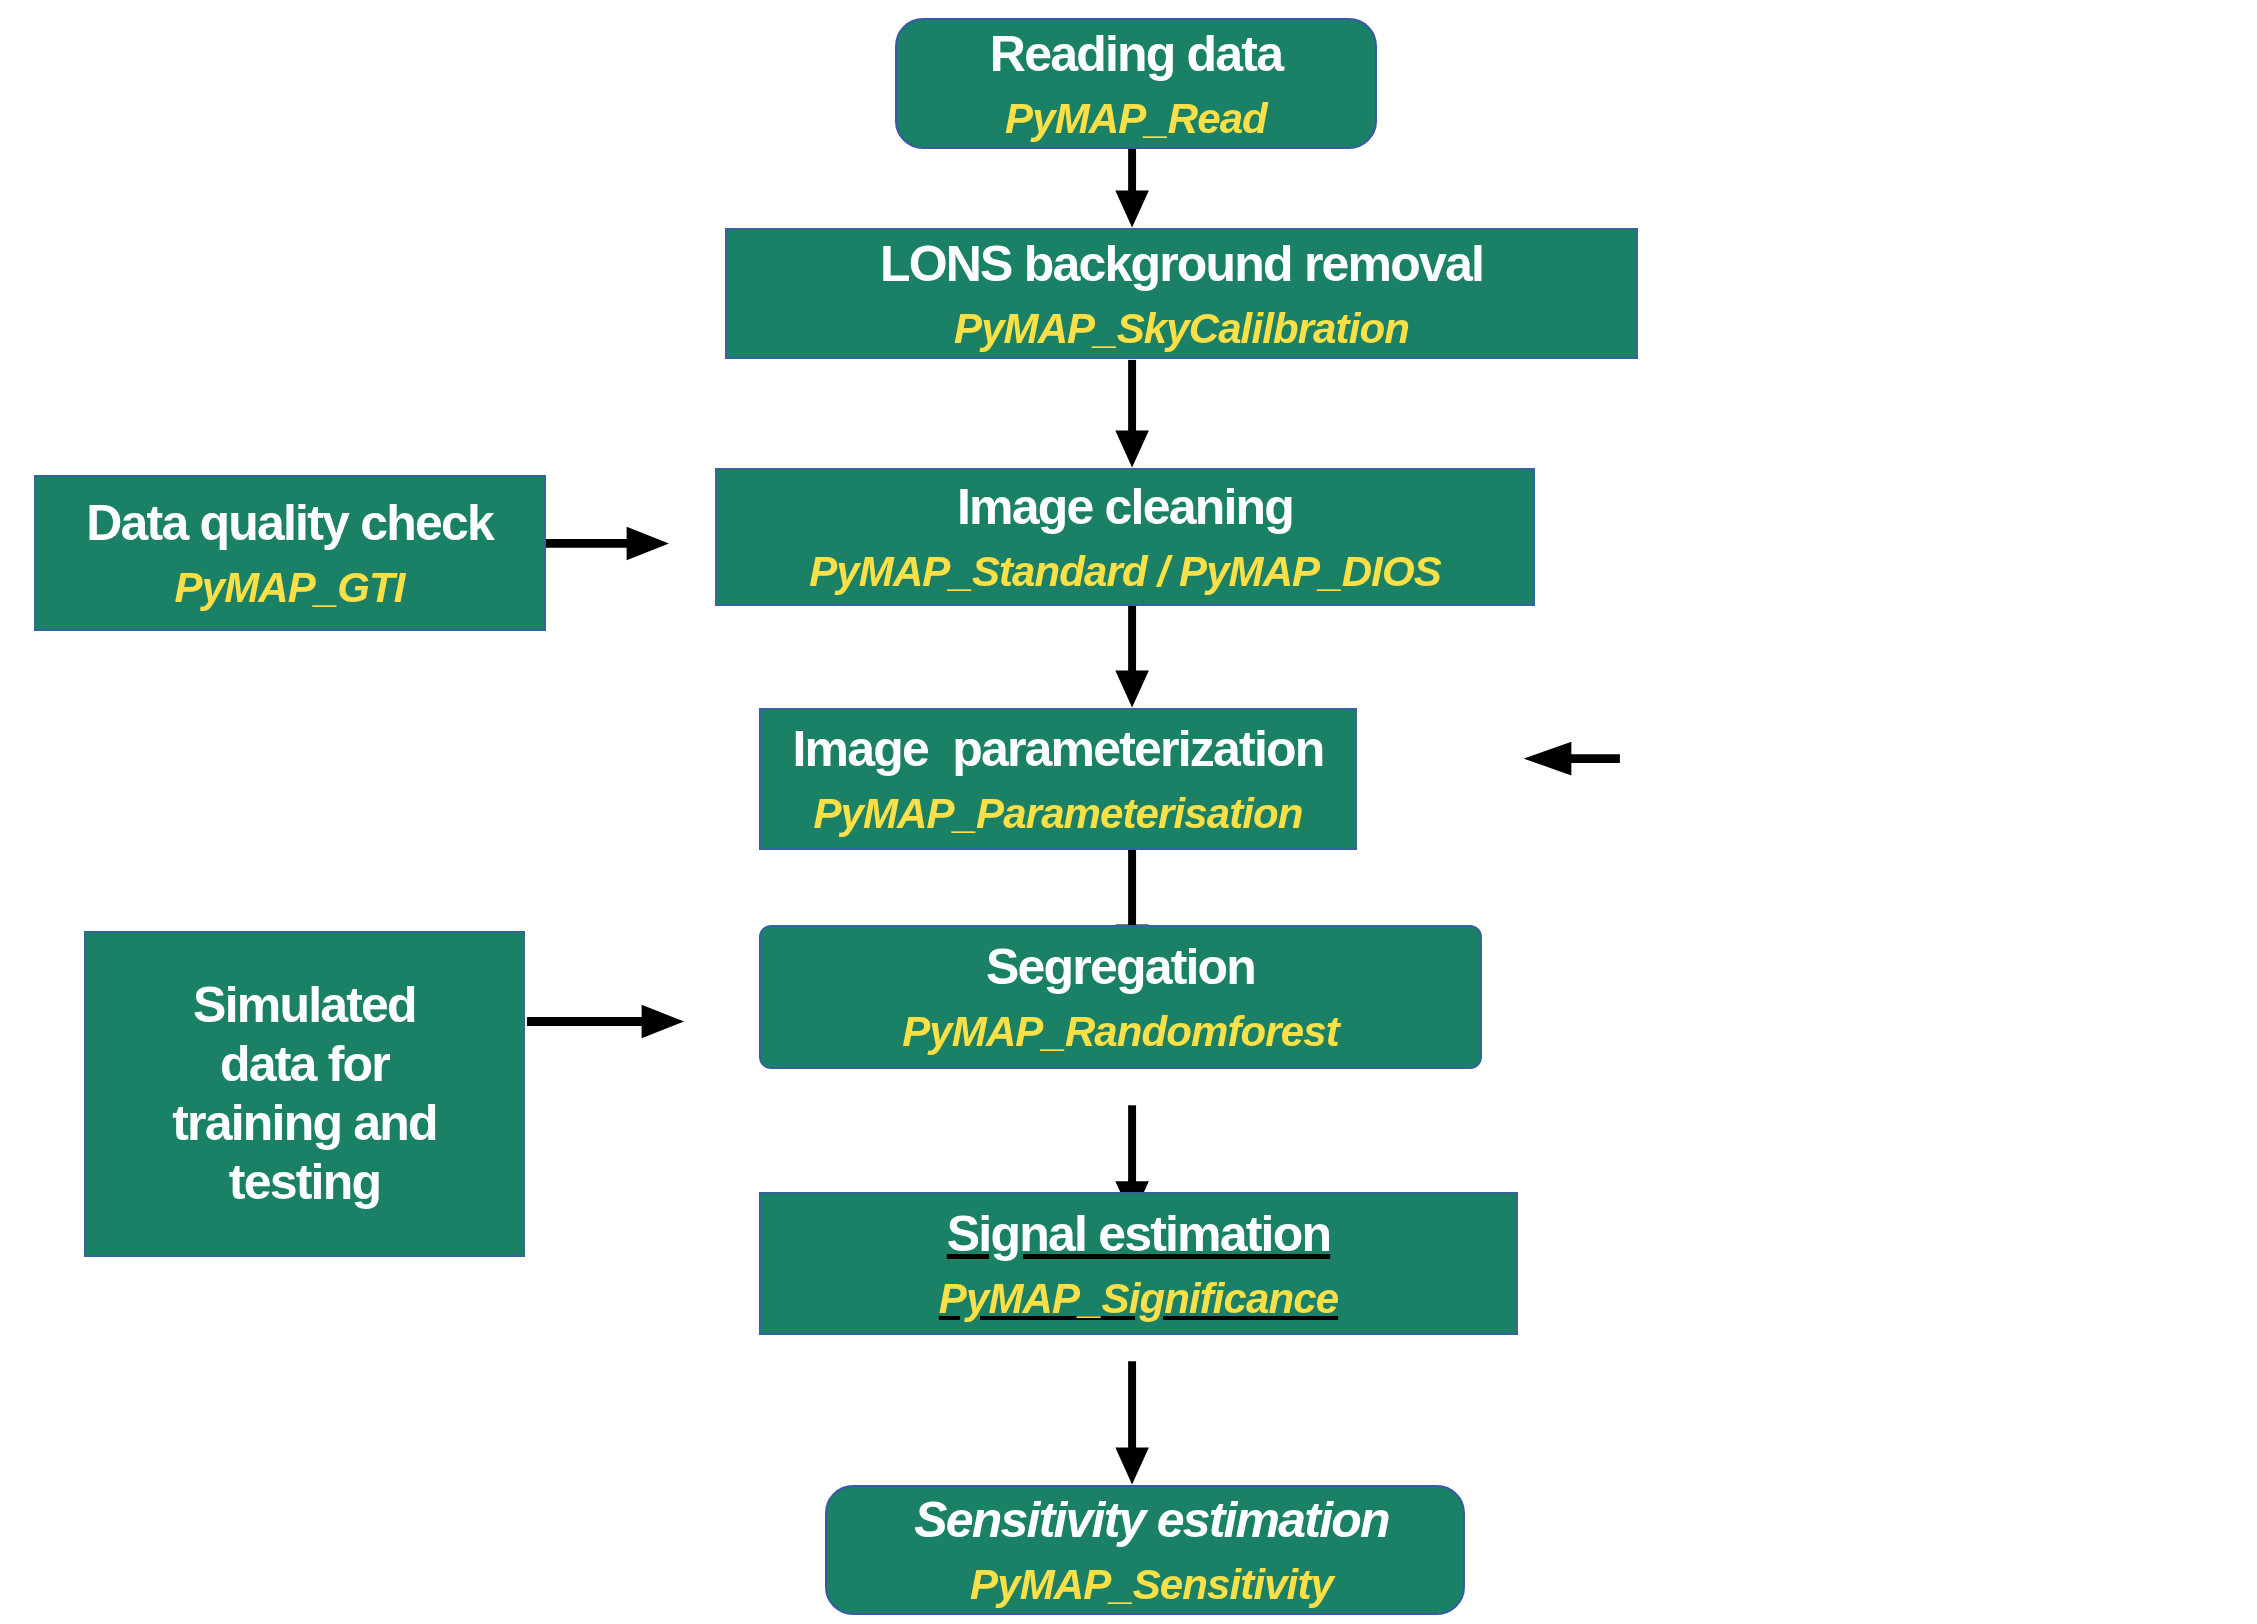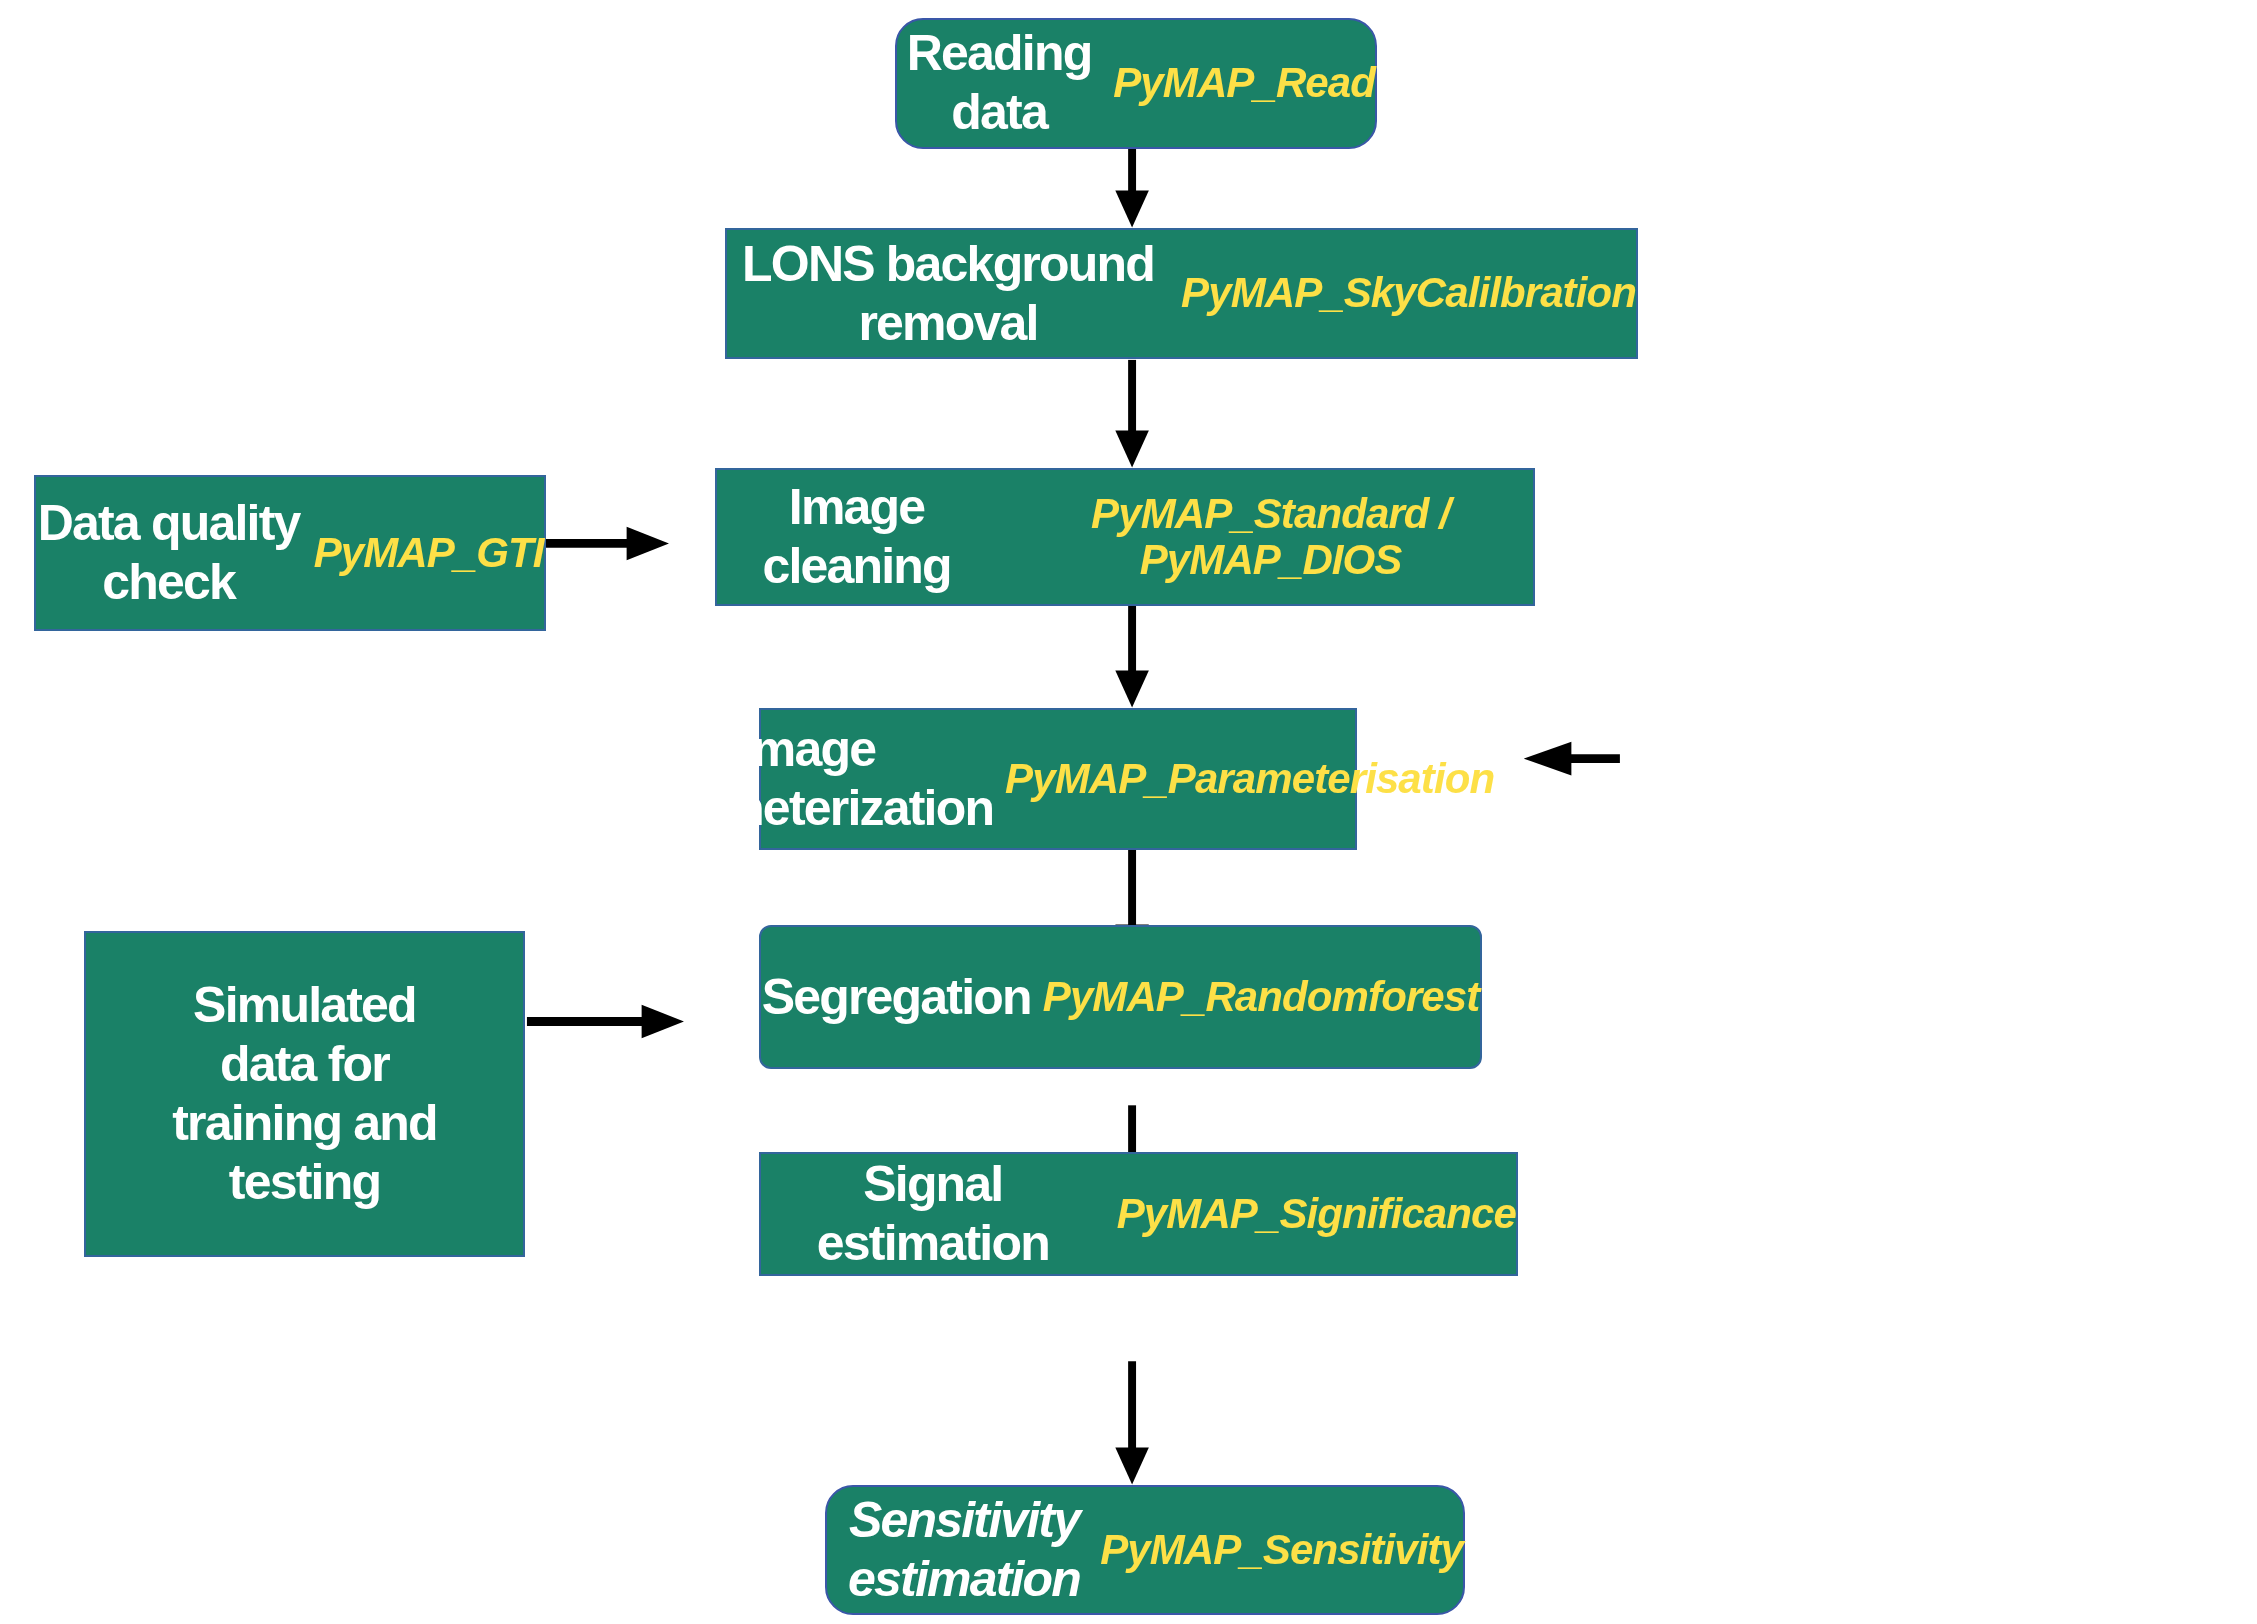--- a/index.html
+++ b/index.html
@@ -9,21 +9,21 @@
     background:#ffffff;
     font-family:"Liberation Sans", sans-serif;
     overflow:hidden;
   }
   .arrows{position:absolute;left:0;top:0;width:2258px;height:1624px;}
   .node{
     position:absolute;
     background:#1A8167;
     border:2.6px solid #33659C;
     box-sizing:border-box;
-    display:flex;flex-direction:row;
+    display:flex;flex-direction:column;
     align-items:center;justify-content:center;
     text-align:center;
     gap:12px;
   }
   .node.rounded{border-radius:28px;border-color:#3A57A8;}
   .title{
     color:#ffffff;
     font-weight:bold;
     font-size:50px;
     letter-spacing:-1.8px;
@@ -44,21 +44,21 @@
 
   
   .n-reading     {left:895px;top:17.6px;  width:482px;height:131px;}
   .n-lons        {left:725px; top:228px; width:913px;height:131px;}
   .n-gti         {left:17.6px;  top:475px; width:512px;height:156px;margin-left:16px;}
   .n-cleaning    {left:715px; top:468px; width:820px;height:138px;}
   .n-param       {left:759px; top:708px; width:598px;height:142px;}
   .n-flat        {left:1622px;top:703px; width:615px;height:139px;}
   .n-simulated   {left:84px;  top:931px;width:441px;height:326px;}
   .n-segregation {left:759px; top:925px;width:723px;height:144px;border-radius:12px;}
-  .n-signal      {left:759px; top:1152px;width:759px;height:124px;}
+  .n-signal      {left:759px; top:1192px;width:759px;height:143px;text-decoration:underline;}
   .n-sensitivity {left:825px; top:1485px;width:640px;height:130px;padding-left:13px;}
 </style>
 </head>
 <body>
 
 <div class="canvas">
 
   <svg class="arrows" viewBox="0 0 2559 1841" xmlns="http://www.w3.org/2000/svg">
 
     <g>

